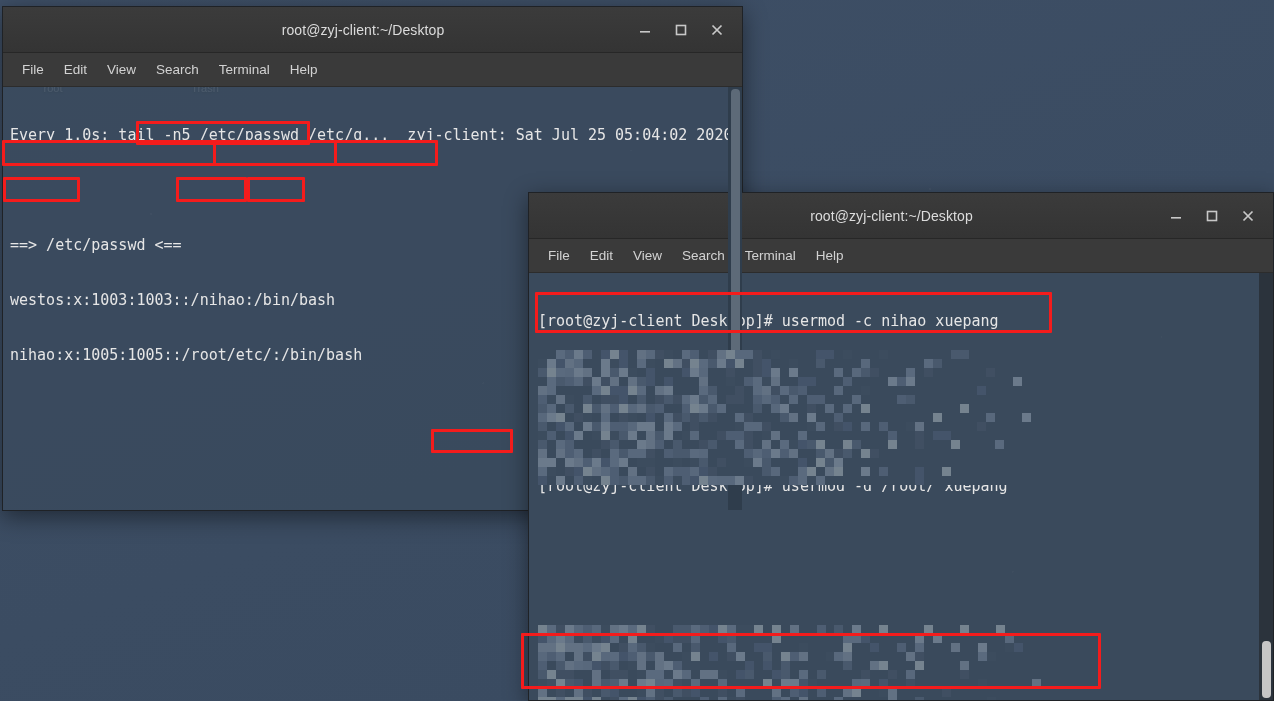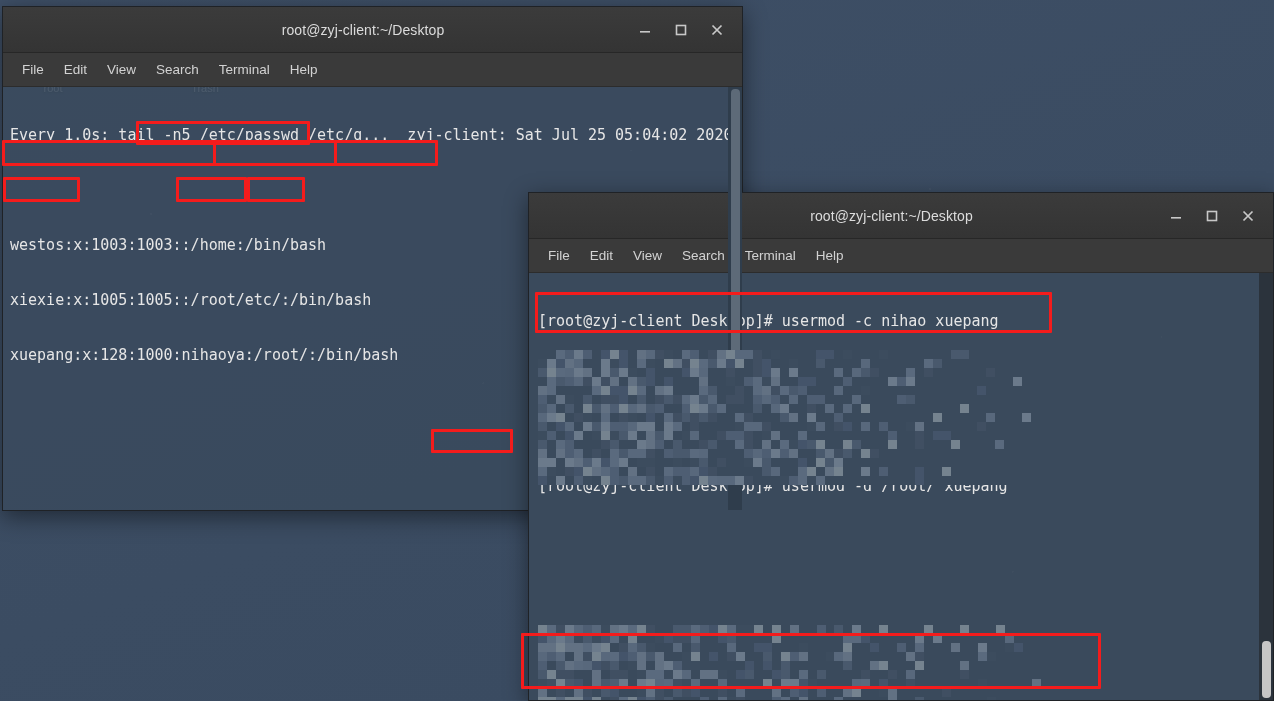--- a/index.html
+++ b/index.html
@@ -234,23 +234,23 @@
     <div class="menu-item">Search</div>
     <div class="menu-item">Terminal</div>
     <div class="menu-item">Help</div>
   </div>
 
   <div class="term-body">
     <div class="term-noise"></div>
     <div class="term-text" style="top:2px;">
       <div class="line">Every 1.0s: tail -n5 /etc/passwd /etc/g...  zyj-client: Sat Jul 25 05:04:02 2020</div>
       <div class="line"></div>
-      <div class="line">westos:x:1003:1003::/home:/bin/bash</div>
-      <div class="line">xiexie:x:1005:1005::/root/etc/:/bin/bash</div>
-      <div class="line">xuepang:x:128:1000:nihaoya:/root/:/bin/bash</div>
+      <div class="line">==&gt; /etc/passwd &lt;==</div>
+      <div class="line">westos:x:1003:1003::/nihao:/bin/bash</div>
+      <div class="line">nihao:x:1005:1005::/root/etc/:/bin/bash</div>
       
       
       
       
       
       
       
       
       
       

